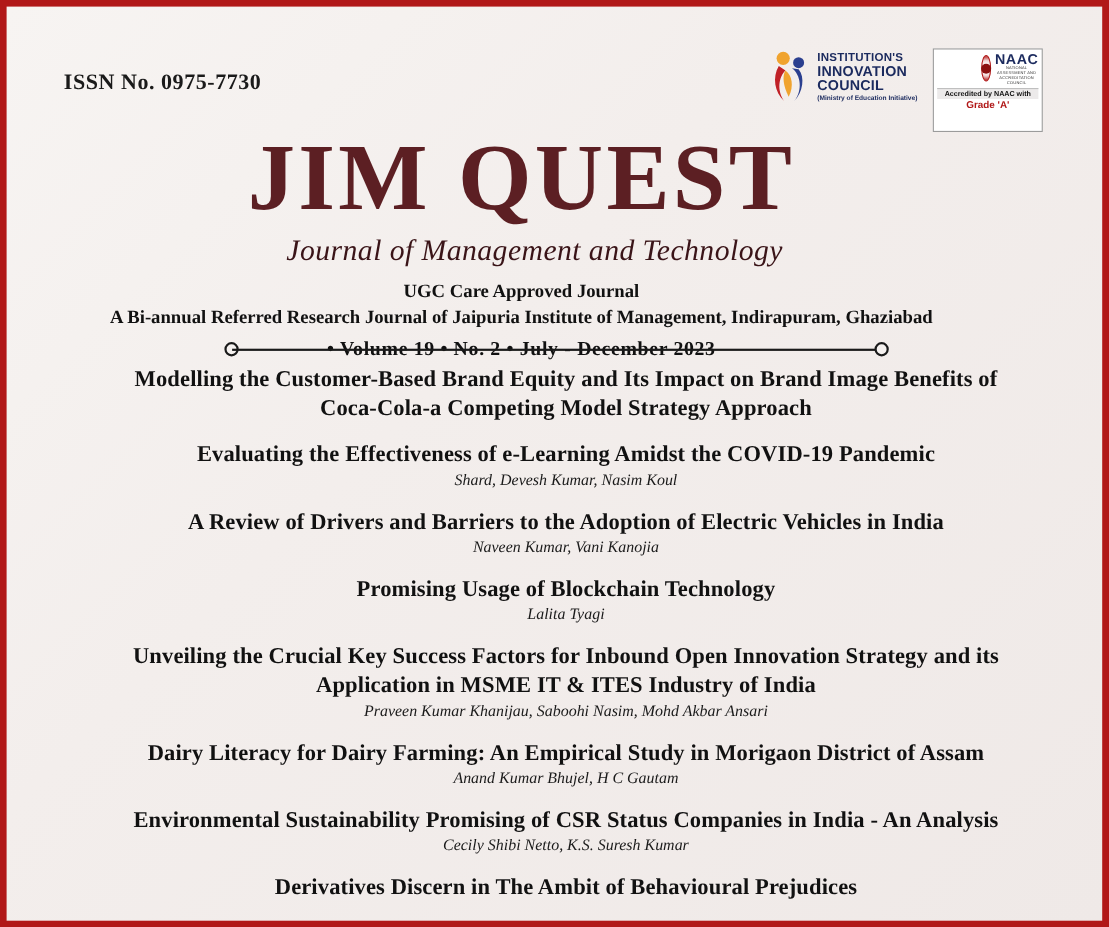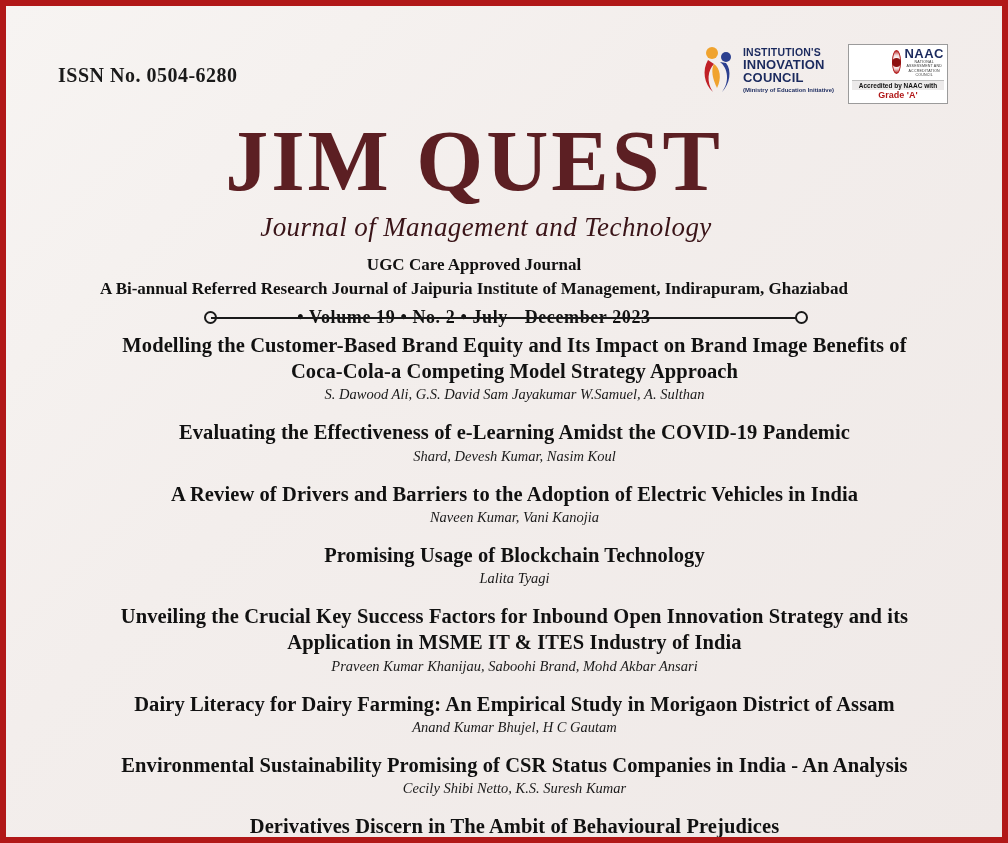--- a/index.html
+++ b/index.html
@@ -142,21 +142,21 @@
     color: #111;
     padding: 1px 0 0;
     line-height: 1.25;
   }
   .naac-grade {
     font-family: "Liberation Sans", sans-serif;
     font-size: 9px;
     font-weight: bold;
     color: #b11818;
     line-height: 1.2;
-    padding-bottom: 1px;
+    padding-bottom: 17px;
   }
 
   
   .masthead {
     position: absolute;
     left: 0;
     top: 112px;
     width: 936px;
     text-align: center;
   }
@@ -255,21 +255,21 @@
     font-style: italic;
     font-size: 14.5px;
     color: #1a1a1a;
   }
 </style>
 </head>
 <body>
 
 <div class="page">
 
-  <div class="issn">ISSN No. 0504-6280</div>
+  <div class="issn">ISSN No. 0975-7730</div>
 
   <div class="logos">
 
     <div class="iic-logo">
       <div class="iic-mark">
         <svg width="38" height="52" viewBox="0 0 38 52" xmlns="http://www.w3.org/2000/svg">
           <circle cx="12" cy="9" r="6" fill="#f0a32e"></circle>
           <circle cx="26" cy="13" r="5" fill="#2b3f8f"></circle>
           <path d="M8 16 C2 26, 4 40, 13 48 C6 38, 8 26, 14 20 Z" fill="#c02026"></path>
           <path d="M20 18 C28 24, 30 38, 22 48 C30 40, 32 26, 26 19 Z" fill="#2b3f8f"></path>
@@ -309,41 +309,40 @@
   <div class="rule">
     <div class="dot left"></div>
     <div class="bar"></div>
     <div class="dot right"></div>
   </div>
 
   <div class="contents">
 
     <div class="entry">
       <div class="art-title">Modelling the Customer-Based Brand Equity and Its Impact on Brand Image Benefits of Coca-Cola-a Competing Model Strategy Approach</div>
-      <div class="art-authors">S.  Dawood  Ali, G.S. David Sam Jayakumar W.Samuel, A. Sulthan</div>
     </div>
 
     <div class="entry">
       <div class="art-title">Evaluating the Effectiveness of e-Learning Amidst the COVID-19 Pandemic</div>
       <div class="art-authors">Shard, Devesh Kumar, Nasim Koul</div>
     </div>
 
     <div class="entry">
       <div class="art-title">A Review of Drivers and Barriers to the Adoption of Electric Vehicles in India</div>
       <div class="art-authors">Naveen Kumar, Vani Kanojia</div>
     </div>
 
     <div class="entry">
       <div class="art-title">Promising Usage of Blockchain Technology</div>
       <div class="art-authors">Lalita Tyagi</div>
     </div>
 
     <div class="entry">
       <div class="art-title">Unveiling the Crucial Key Success Factors for Inbound Open Innovation Strategy and its Application in MSME IT &amp; ITES Industry of India</div>
-      <div class="art-authors">Praveen Kumar Khanijau, Saboohi Brand, Mohd Akbar Ansari</div>
+      <div class="art-authors">Praveen Kumar Khanijau, Saboohi Nasim, Mohd Akbar Ansari</div>
     </div>
 
     <div class="entry">
       <div class="art-title">Dairy Literacy for Dairy Farming: An Empirical Study in Morigaon District of Assam</div>
       <div class="art-authors">Anand Kumar Bhujel, H C Gautam</div>
     </div>
 
     <div class="entry">
       <div class="art-title">Environmental Sustainability Promising of CSR Status Companies in India - An Analysis</div>
       <div class="art-authors">Cecily Shibi Netto, K.S. Suresh Kumar</div>

